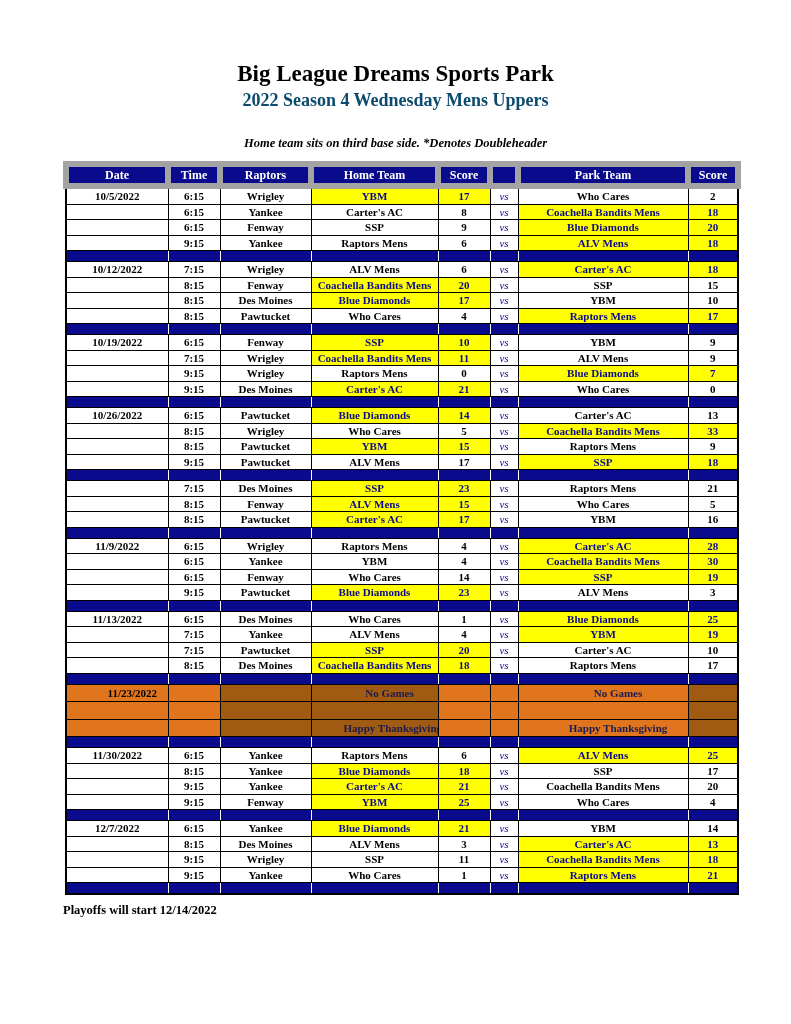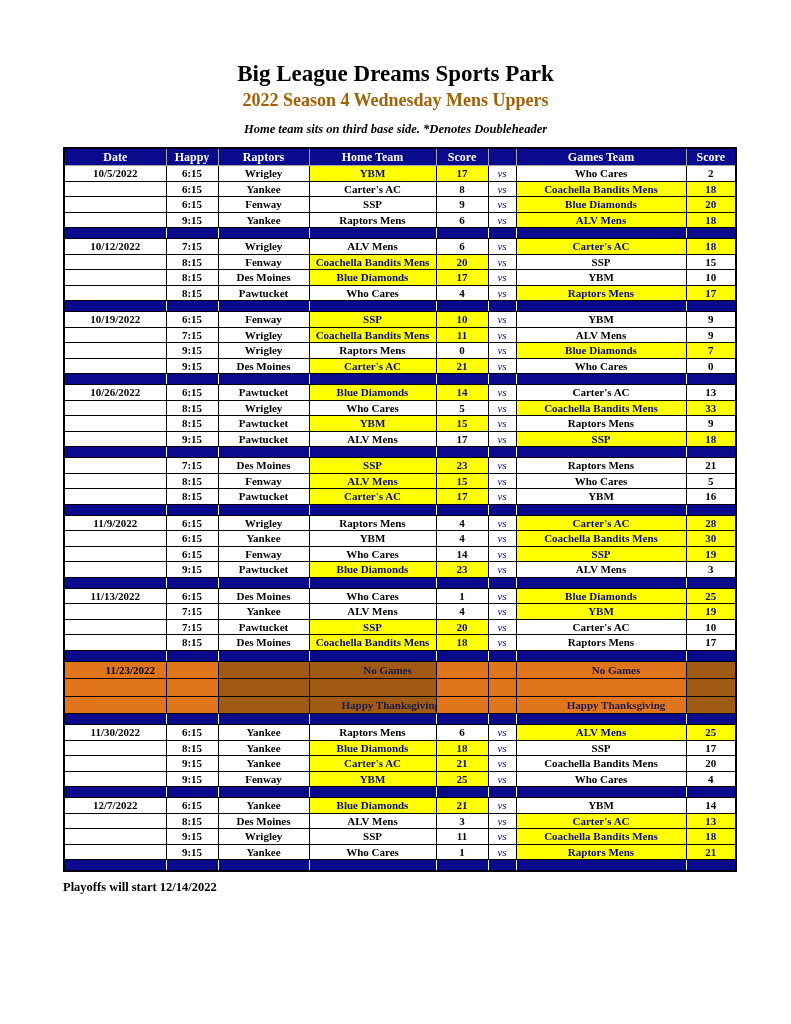--- a/index.html
+++ b/index.html
@@ -19,29 +19,29 @@
   .titles { text-align: center; padding-top: 60px; }
   .title {
     font-size: 23px;
     font-weight: bold;
     color: #000000;
     line-height: 1.25;
   }
   .subtitle {
     font-size: 18px;
     font-weight: bold;
-    color: #a16207;
+    color: #0c4a6e;
     line-height: 1.3;
   }
   .note {
     font-size: 12.5px;
     font-weight: bold;
     font-style: italic;
     color: #000000;
-    margin-top: 10px;
+    margin-top: 24px;
   }
   table.schedule {
     border-collapse: collapse;
     table-layout: fixed;
     margin: 10px 0 0 63px;
     width: 672px;
     border: 2px solid #000000;
   }
   col.c-date  { width: 102px; }
   col.c-time  { width: 52px; }
@@ -51,21 +51,21 @@
   col.c-vs    { width: 28px; }
   col.c-away  { width: 170px; }
   col.c-asc   { width: 50px; }
 
   th {
     background: #0A0A8C;
     color: #ffffff;
     font-size: 12px;
     font-weight: bold;
     height: 16px;
-    border: 1px solid #a3a3a3;
+    border: 6px solid #a3a3a3;
     padding: 0;
     text-align: center;
   }
   td {
     font-size: 11px;
     font-weight: bold;
     text-align: center;
     padding: 0 2px;
     border: 1px solid #000000;
     color: #000000;
@@ -120,26 +120,26 @@
         <col class="c-rep">
         <col class="c-home">
       <col class="c-hsc">
         <col class="c-vs">
         <col class="c-away">
         <col class="c-asc">
     </colgroup>
     <thead>
       <tr>
         <th>Date</th>
-        <th>Happy</th>
+        <th>Time</th>
         <th>Raptors</th>
         <th>Home Team</th>
         <th>Score</th>
         <th></th>
-        <th>Games Team</th>
+        <th>Park Team</th>
         <th>Score</th>
       </tr>
     </thead>
     <tbody>
         <tr class="game">
           <td>10/5/2022</td>
           <td>6:15</td>
           <td>Wrigley</td>
           <td class="win">YBM</td>
           <td class="win">17</td>

